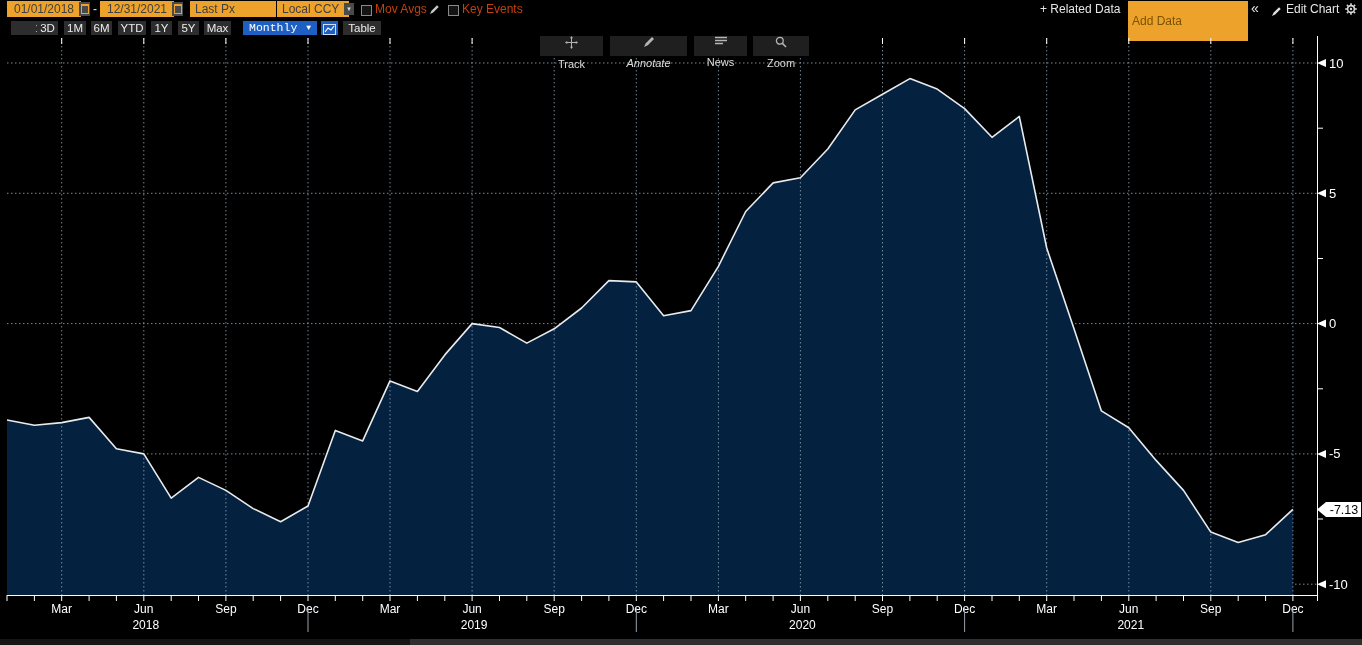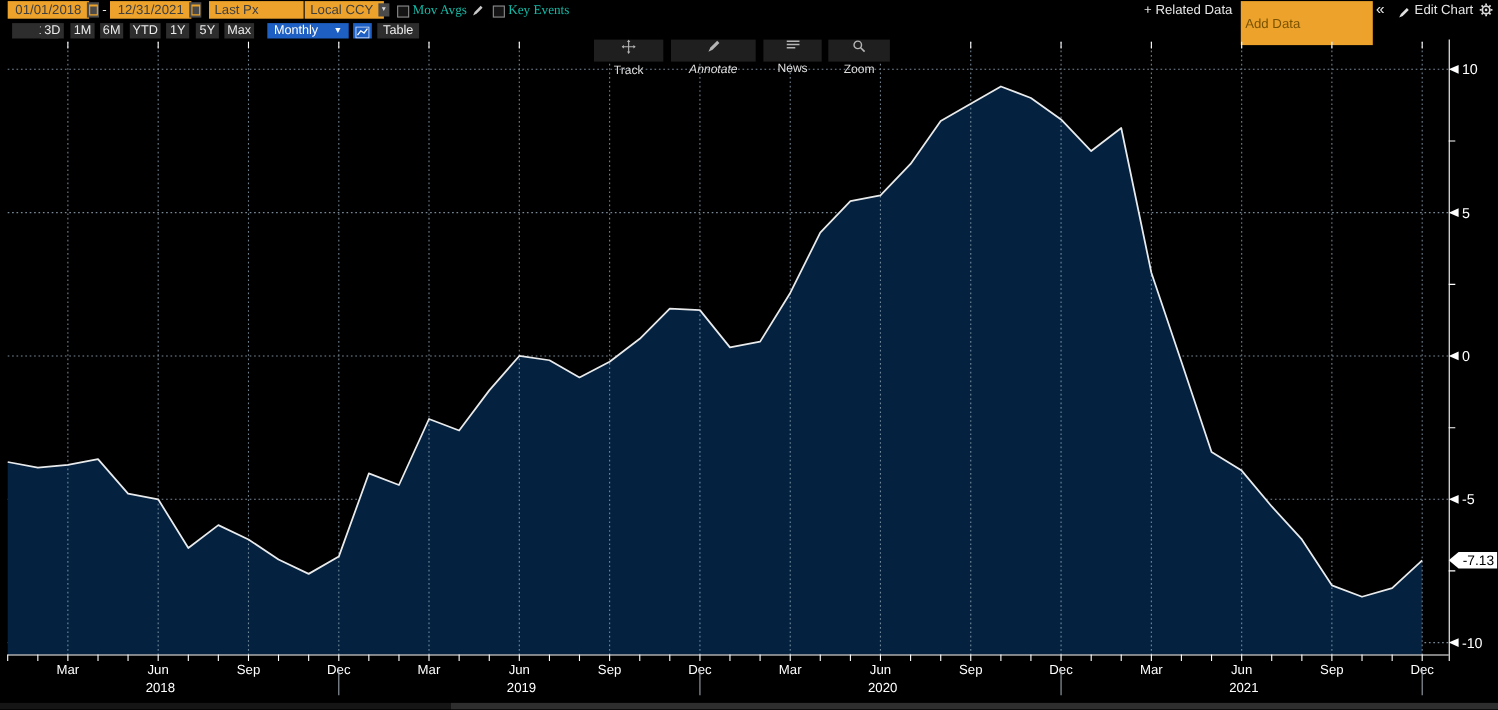--- a/index.html
+++ b/index.html
@@ -2,21 +2,21 @@
 <html><head>
 <meta charset="utf-8">
 <style>
   html,body{margin:0;padding:0;width:1362px;height:645px;background:#000;overflow:hidden;
     font-family:"Liberation Sans","DejaVu Sans",sans-serif;}
   .abs{position:absolute;}
   #stage{position:relative;width:1362px;height:645px;background:#000;}
   
   .amber{background:#eda32b;color:#404040;font-size:12px;height:16px;line-height:16px;top:1px;}
   .datefield{border:none;outline:none;padding:0 2px;text-align:center;font-family:inherit;}
-  .amlabel{color:#14b8a6;font-size:12px;top:2px;line-height:15px;font-family:Liberation Serif, serif;}
+  .amlabel{color:#c2410c;font-size:12px;top:2px;line-height:15px;}
   .whitelabel{color:#e6e6e6;font-size:12px;top:2px;line-height:15px;}
   .calbtn{top:2px;width:11px;height:14px;background:#4a4a4a;display:flex;align-items:center;justify-content:center;}
   .calglyph{width:6px;height:7px;border:1px solid #eda32b;border-top:2px solid #eda32b;}
   .checkbox{top:5px;width:9px;height:9px;background:#141414;border:1px solid #8a8a8a;}
   .ddbtn{top:3px;width:10px;height:12px;background:#4a4a4a;color:#ddd;font-size:6px;text-align:center;line-height:12px;}
   
   .pbtn{top:21px;height:14px;line-height:14px;background:#2d2d2d;color:#ececec;font-size:11.5px;text-align:center;cursor:default;}
   .bluebtn{background:#1d5fc2;color:#fff;}
   
   .fbtn{top:36px;height:20px;background:#1f1f1f;color:#dcdcdc;font-size:11px;line-height:20px;display:flex;align-items:center;gap:5px;padding:0 8px;box-sizing:border-box;z-index:4;flex-direction:column;}
@@ -207,21 +207,21 @@
   </span>
 
   <div class="abs pbtn" style="left:11px;width:21px;padding-left:21px;">1D</div>
   <div class="abs pbtn" style="left:37px;width:21px;">3D</div>
   <div class="abs pbtn" style="left:64px;width:22px;">1M</div>
   <div class="abs pbtn" style="left:91px;width:21px;">6M</div>
   <div class="abs pbtn" style="left:118px;width:28px;">YTD</div>
   <div class="abs pbtn" style="left:151px;width:21px;">1Y</div>
   <div class="abs pbtn" style="left:178px;width:21px;">5Y</div>
   <div class="abs pbtn" style="left:204px;width:27px;">Max</div>
-  <div class="abs pbtn bluebtn" style="left:243px;width:74px;display:flex;justify-content:space-between;padding:0 6px;box-sizing:border-box;">
+  <div class="abs pbtn bluebtn" style="left:243px;width:74px;display:flex;justify-content:space-between;padding:0 6px;box-sizing:border-box;font-family:Liberation Mono, monospace;">
     <span>Monthly</span>
     <span style="font-size:8px;">▼</span>
   </div>
   <div class="abs pbtn bluebtn icon-sm" style="left:321px;width:17px;display:flex;">
     <svg width="13" height="11">
       <rect x="0.5" y="0.5" width="12" height="10" fill="none" stroke="#cfe0ff" stroke-width="1"></rect>
       <polyline points="2,8 5,4 8,6 11,2" fill="none" stroke="#fff" stroke-width="1.2"></polyline>
     </svg>
   </div>
   <div class="abs pbtn" style="left:343px;width:38px;">Table</div>

